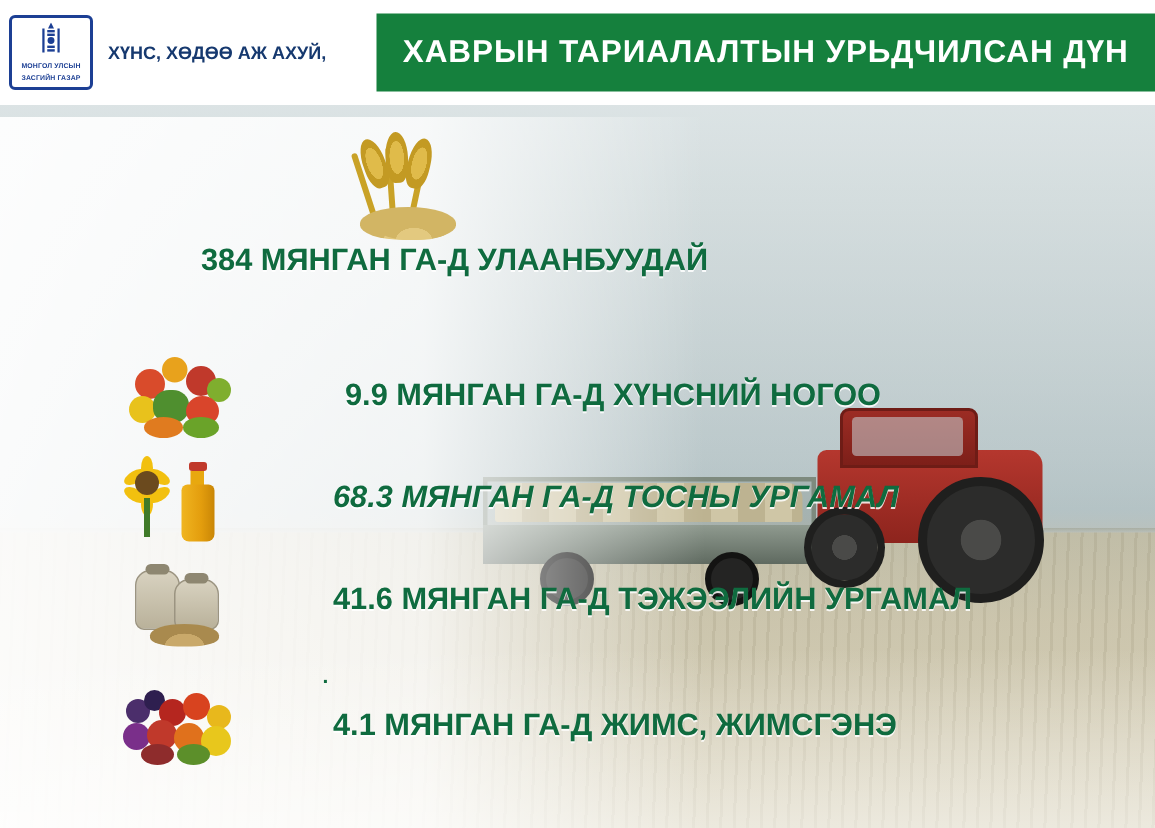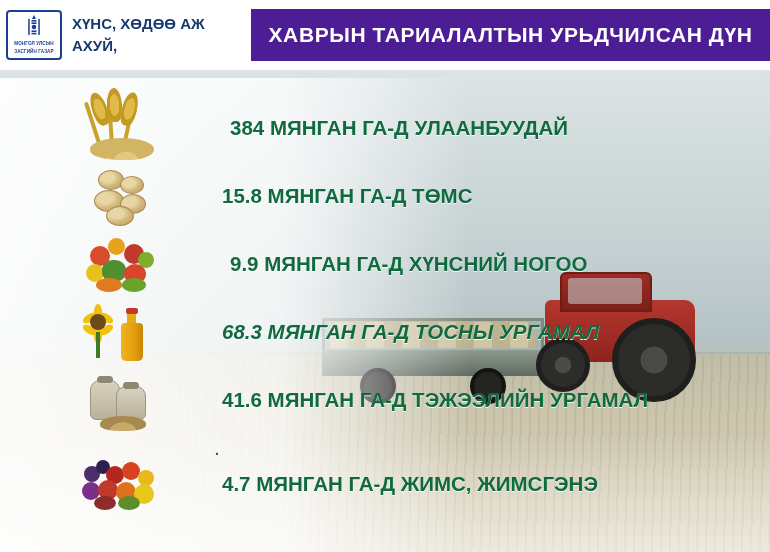--- a/index.html
+++ b/index.html
@@ -134,32 +134,32 @@
     font-size: 4.6px;
     font-weight: bold;
     color: #1c3f94;
     line-height: 1.35;
     text-align: center;
     margin-top: 2px;
     letter-spacing: 0.1px;
   }
   .ministry {
     margin-left: 10px;
-    font-size: 15px;
+    font-size: 12px;
     font-weight: bold;
     color: #16396f;
     line-height: 1.5;
     width: 175px;
     flex: 0 0 auto;
   }
   .title-band {
     margin-left: 4px;
     flex: 1 1 auto;
     height: 52px;
-    background: #4c1d95;
+    background: #15803d;
     display: flex;
     align-items: center;
     justify-content: center;
     padding: 0 12px;
   }
   .title-band span {
     color: #ffffff;
     font-size: 21px;
     font-weight: bold;
     letter-spacing: 0.6px;
@@ -186,21 +186,21 @@
     flex: 0 0 auto;
   }
   .row-text {
     font-size: 20.5px;
     font-weight: bold;
     color: #0f6b3f;
     white-space: nowrap;
     text-shadow: 0 1px 0 rgba(255,255,255,0.85);
   }
 
-  .r0 { top: 22px; }
+  .r0 { top: 22px; flex-direction: column; }
   .r1 { top: 90px; }
   .r2 { top: 158px; }
   .r3 { top: 226px; }
   .r4 { top: 294px; }
   .r5 { top: 378px; }
 
   .t0 { padding-left: 58px; }
   .t1 { padding-left: 50px; }
   .t2 { padding-left: 58px; }
   .t3 { padding-left: 50px; font-style: italic; }
@@ -324,30 +324,20 @@
       <div class="ic wheat-stalk" style="left:46px; top:6px; transform:rotate(12deg);"></div>
       <div class="ic wheat-head" style="left:16px; top:-2px; transform:rotate(-20deg);"></div>
       <div class="ic wheat-head" style="left:31px; top:-6px; transform:rotate(-3deg);"></div>
       <div class="ic wheat-head" style="left:46px; top:-2px; transform:rotate(14deg);"></div>
       <div class="ic grain-pile" style="left:14px; top:44px;"></div>
       <div class="ic grain-pile" style="left:26px; top:50px; width:48px; height:16px;"></div>
     </div>
     <div class="row-text t0">384  МЯНГАН ГА-Д УЛААНБУУДАЙ</div>
   </div>
 
-  <div class="row r1">
-    <div class="icon-box">
-      <div class="ic potato" style="left:22px; top:8px;  width:26px; height:20px;"></div>
-      <div class="ic potato" style="left:44px; top:14px; width:24px; height:18px;"></div>
-      <div class="ic potato" style="left:18px; top:28px; width:30px; height:22px;"></div>
-      <div class="ic potato" style="left:44px; top:32px; width:26px; height:20px;"></div>
-      <div class="ic potato" style="left:30px; top:44px; width:28px; height:20px;"></div>
-    </div>
-    <div class="row-text t1">15.8 МЯНГАН ГА-Д ТӨМС</div>
-  </div>
 
   <div class="row r2">
     <div class="icon-box">
       <div class="ic veg" style="left:14px; top:16px; width:20px; height:20px; background:#d94b2b;"></div>
       <div class="ic veg" style="left:32px; top:8px;  width:17px; height:17px; background:#e8a21c;"></div>
       <div class="ic veg" style="left:48px; top:14px; width:20px; height:20px; background:#c0392b;"></div>
       <div class="ic veg" style="left:62px; top:22px; width:16px; height:16px; background:#7fae2e;"></div>
       <div class="ic veg" style="left:10px; top:34px; width:18px; height:18px; background:#e8c21c;"></div>
       <div class="ic veg" style="left:26px; top:30px; width:24px; height:22px; background:#4f8f2f; border-radius:45%;"></div>
       <div class="ic veg" style="left:48px; top:34px; width:22px; height:20px; background:#d9452b;"></div>
@@ -392,17 +382,17 @@
       <div class="ic fruit" style="left:30px; top:16px; width:18px; height:18px; background:#b5261f;"></div>
       <div class="ic fruit" style="left:46px; top:12px; width:18px; height:18px; background:#d8431f;"></div>
       <div class="ic fruit" style="left:62px; top:20px; width:16px; height:16px; background:#e8b81c;"></div>
       <div class="ic fruit" style="left:6px;  top:32px; width:18px; height:18px; background:#7a2f8a;"></div>
       <div class="ic fruit" style="left:22px; top:30px; width:20px; height:20px; background:#c0392b;"></div>
       <div class="ic fruit" style="left:40px; top:32px; width:20px; height:20px; background:#e0711c;"></div>
       <div class="ic fruit" style="left:58px; top:34px; width:20px; height:20px; background:#e8c71c;"></div>
       <div class="ic fruit" style="left:18px; top:46px; width:22px; height:14px; background:#8e2c2c;"></div>
       <div class="ic fruit" style="left:42px; top:46px; width:22px; height:14px; background:#5c8f2a;"></div>
     </div>
-    <div class="row-text t5">4.7 МЯНГАН ГА-Д  ЖИМС, ЖИМСГЭНЭ</div>
+    <div class="row-text t5">4.1 МЯНГАН ГА-Д  ЖИМС, ЖИМСГЭНЭ</div>
   </div>
 </div>
 
 <div class="dot">.</div>
 
 </body></html>

